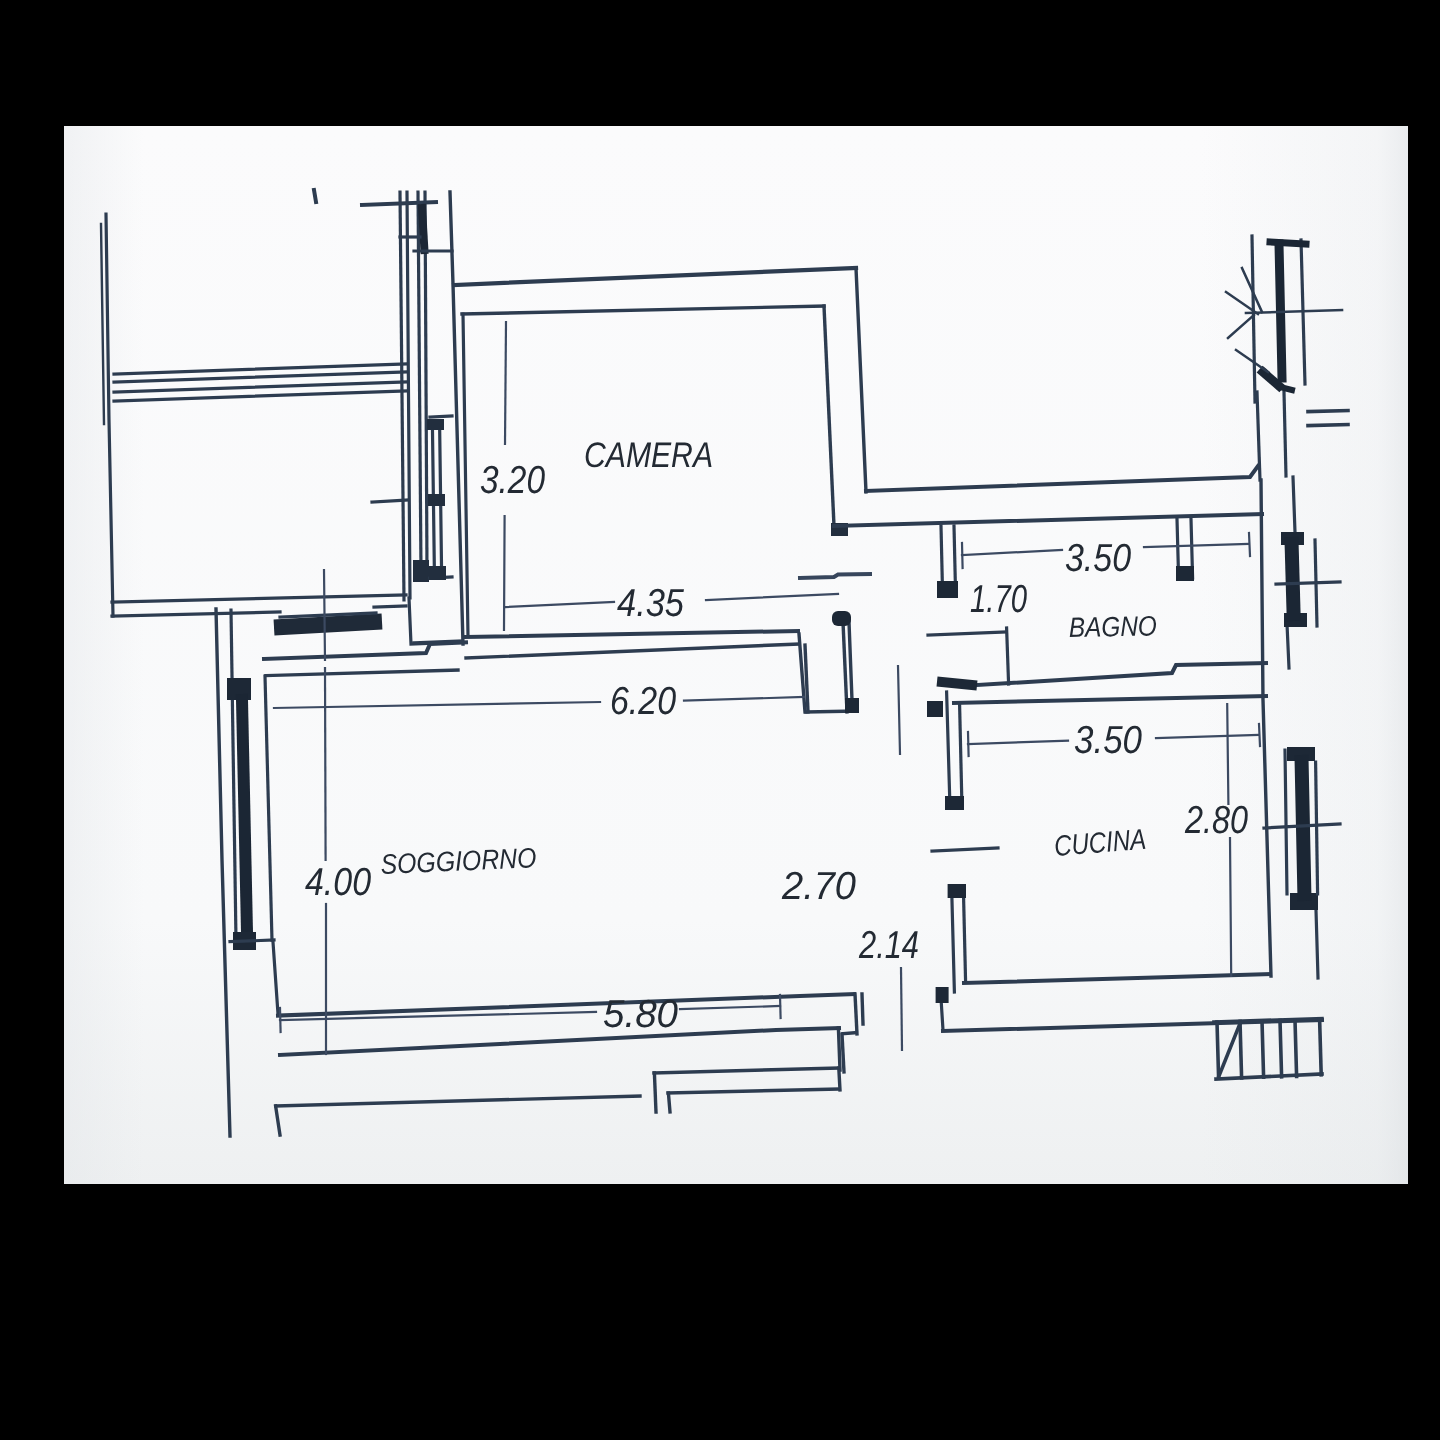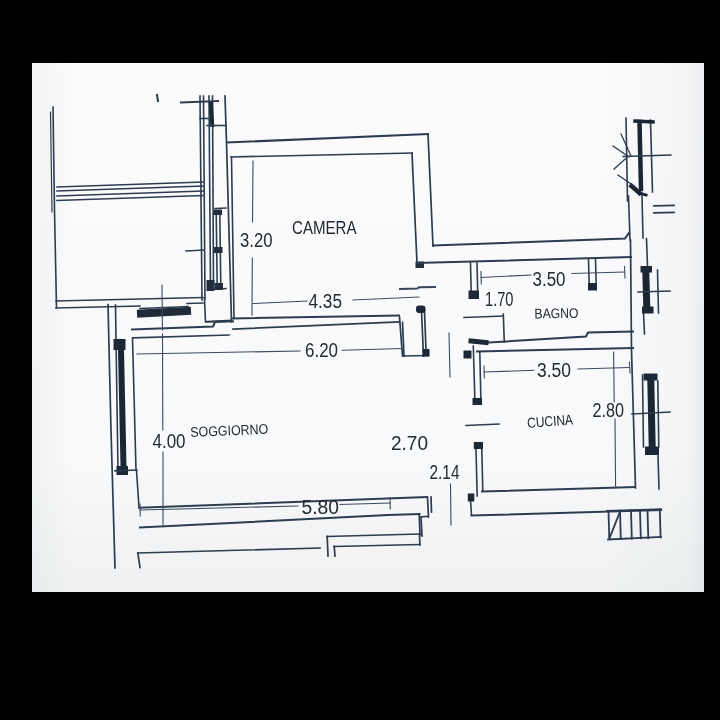--- a/index.html
+++ b/index.html
@@ -1,17 +1,17 @@
 <!DOCTYPE html>
 <html><head>
 <meta charset="utf-8">
 <style>
   html,body{margin:0;padding:0;background:#000;}
   .stage{position:relative;width:720px;height:720px;background:#000;overflow:hidden;
-         font-family:"Liberation Sans", sans-serif;}
+         font-family:"Liberation Sans", sans-serif;font-style:italic;}
   svg{position:absolute;left:0;top:0;}
   text{fill:#232a33;}
 </style>
 </head>
 <body>
 <div class="stage">
 <svg width="720" height="720" viewBox="0 0 720 720">
   <defs>
     <linearGradient id="shade" x1="0" y1="0" x2="0" y2="1">
       <stop offset="0" stop-color="#fbfbfc"></stop>

